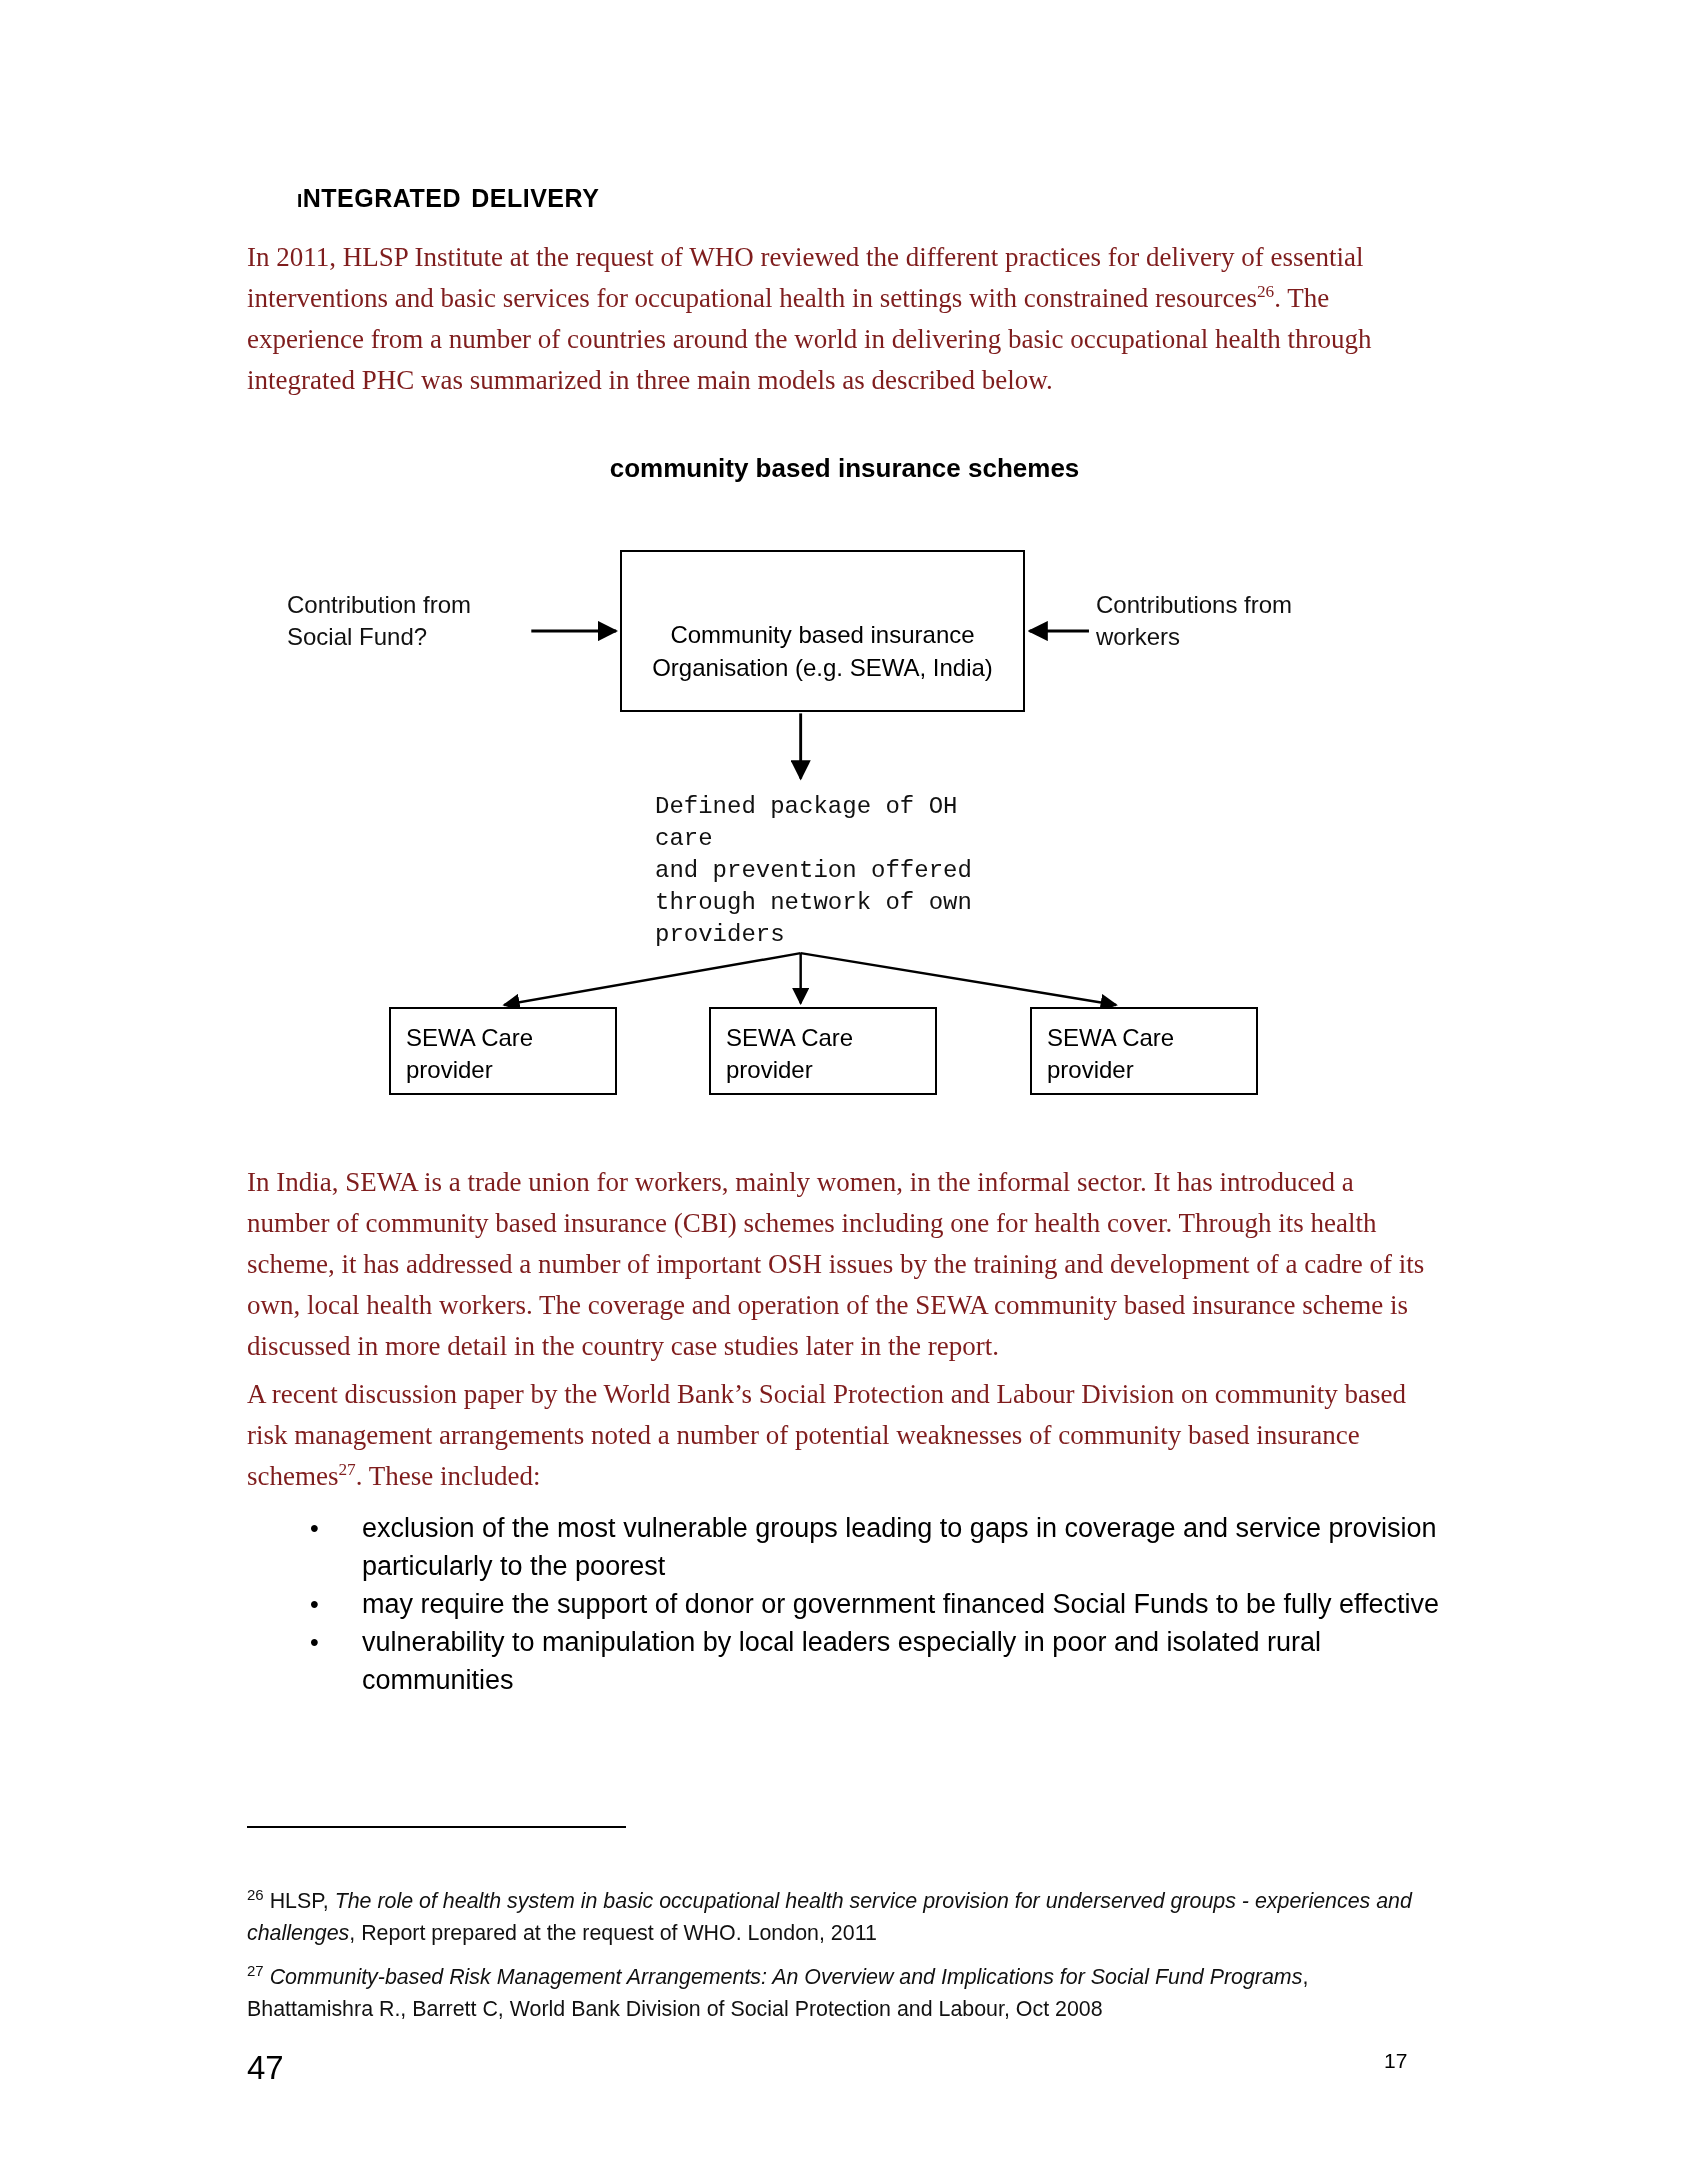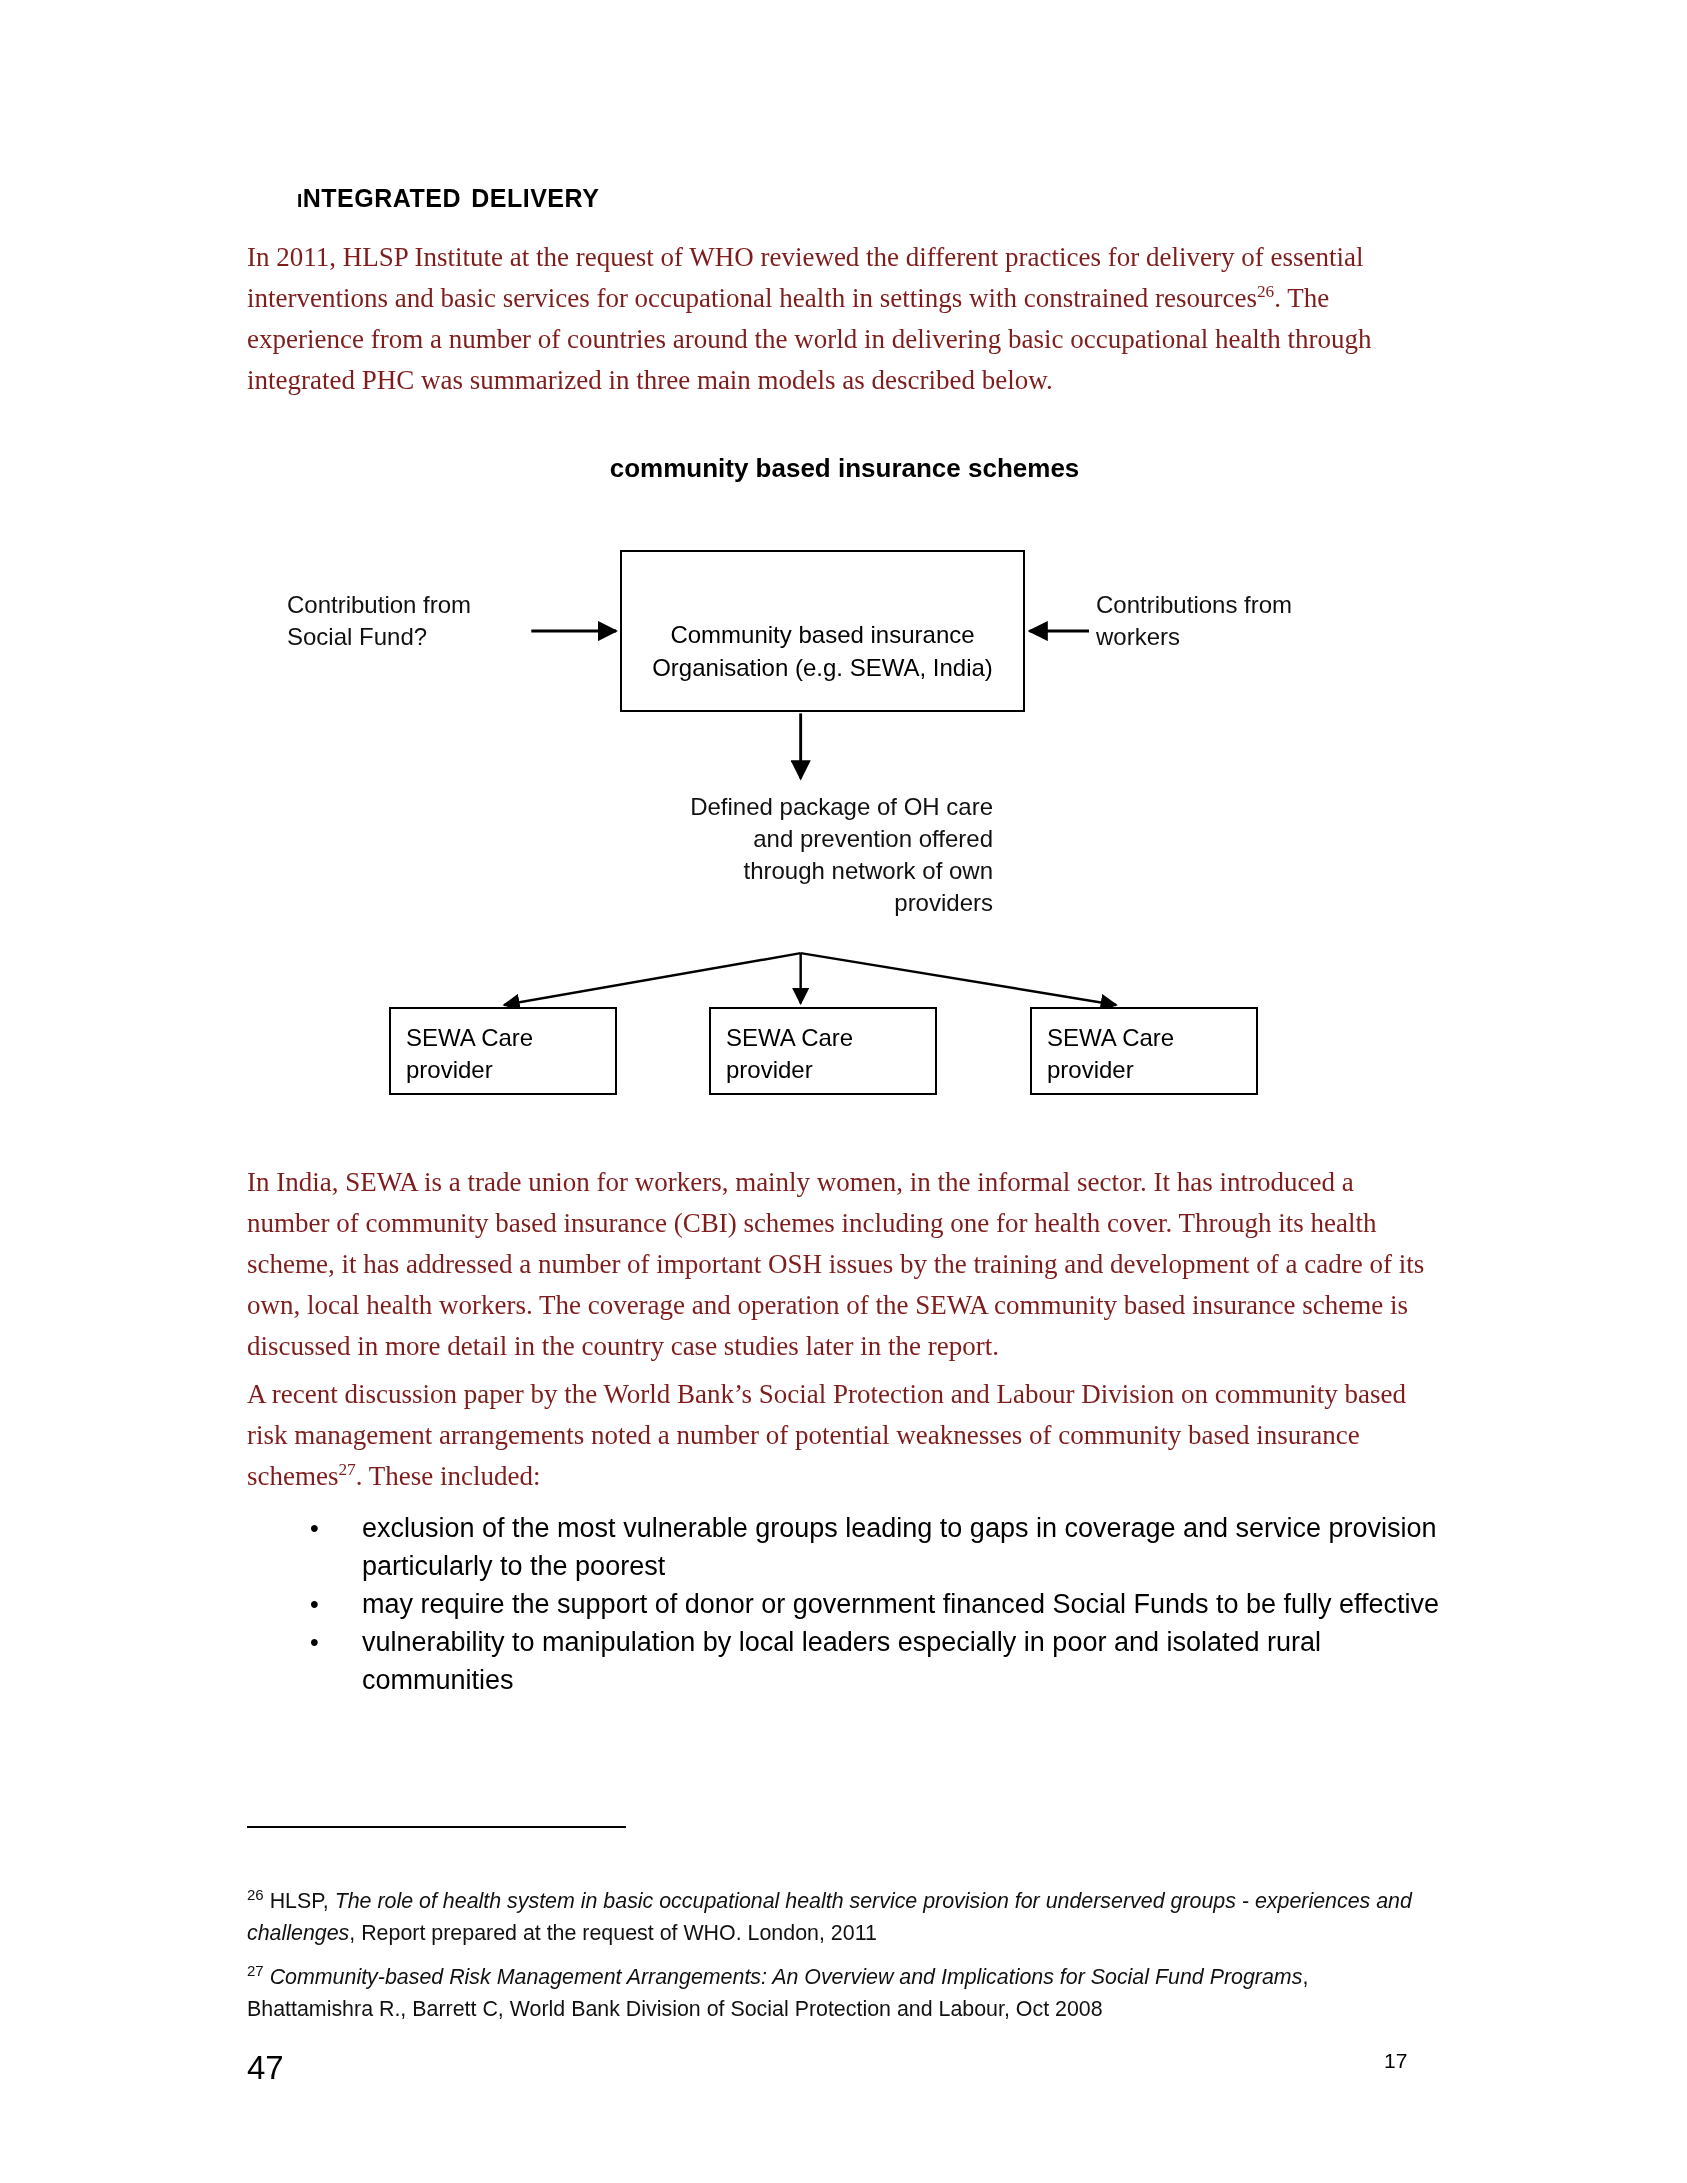--- a/index.html
+++ b/index.html
@@ -111,23 +111,24 @@
     line-height: 32px;
   }
   .sewa-1 { left: 389px; }
   .sewa-2 { left: 709px; }
   .sewa-3 { left: 1030px; }
 
   .mid-text {
     left: 655px;
     top: 791px;
     width: 338px;
-    text-align: right;
+    text-align: left;
     font-size: 24px;
     line-height: 32px;
+    font-family: Liberation Mono, monospace;
   }
 
   .lbl-social {
     left: 287px;
     top: 589px;
     width: 247px;
   }
   .lbl-workers {
     left: 1096px;
     top: 589px;

